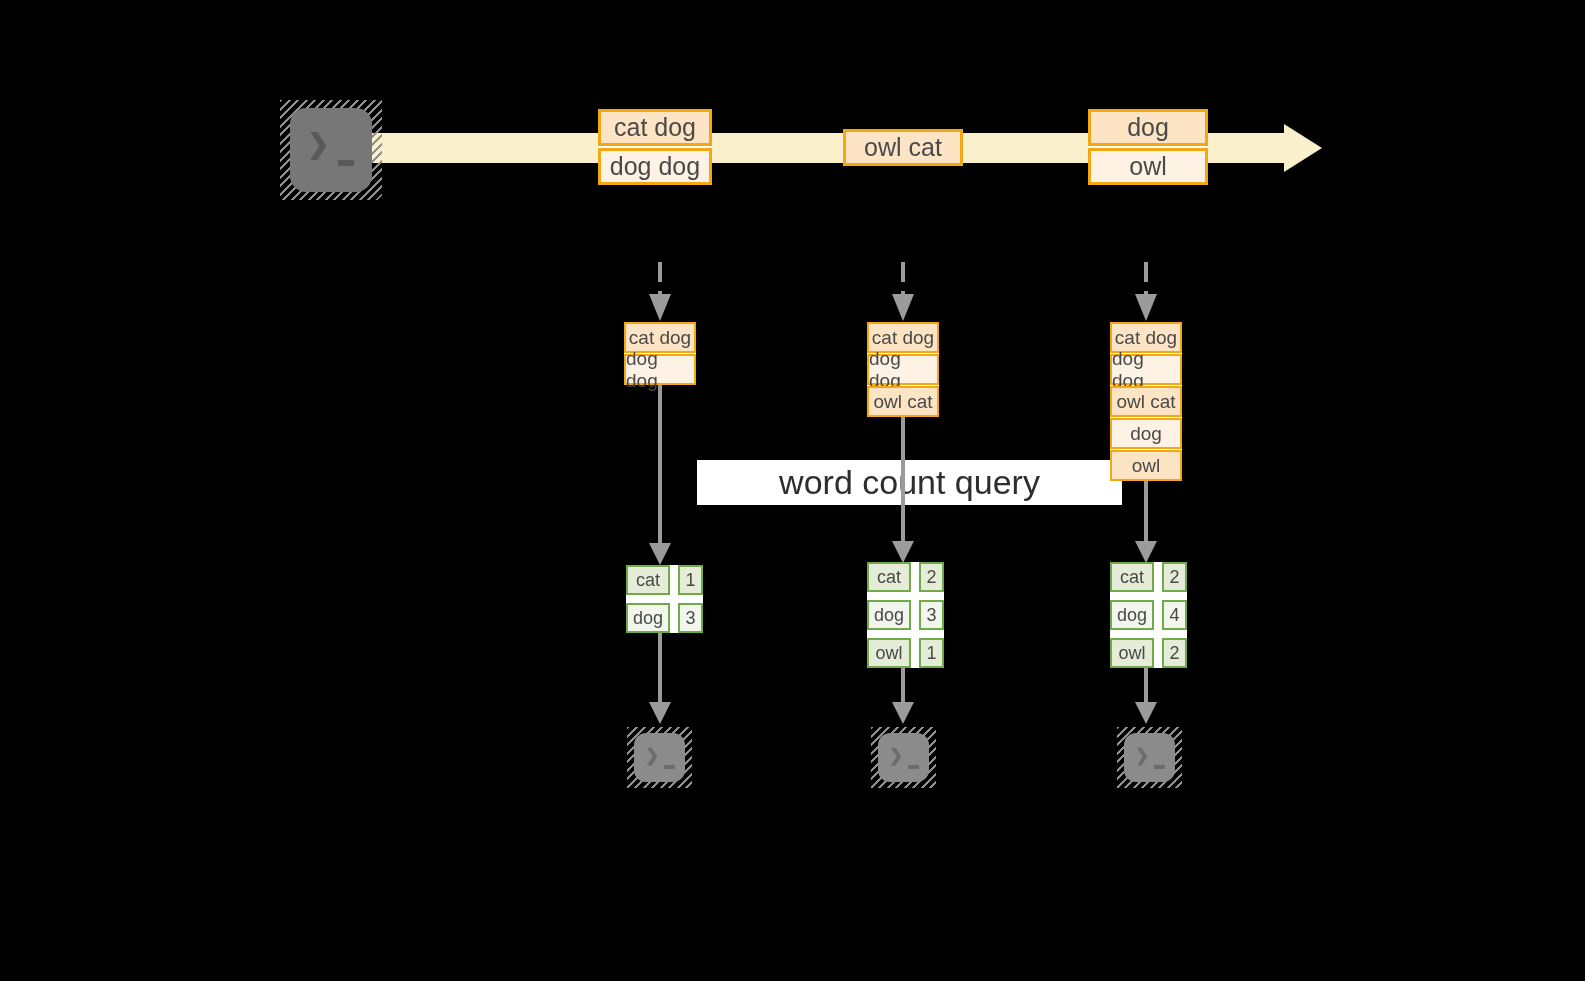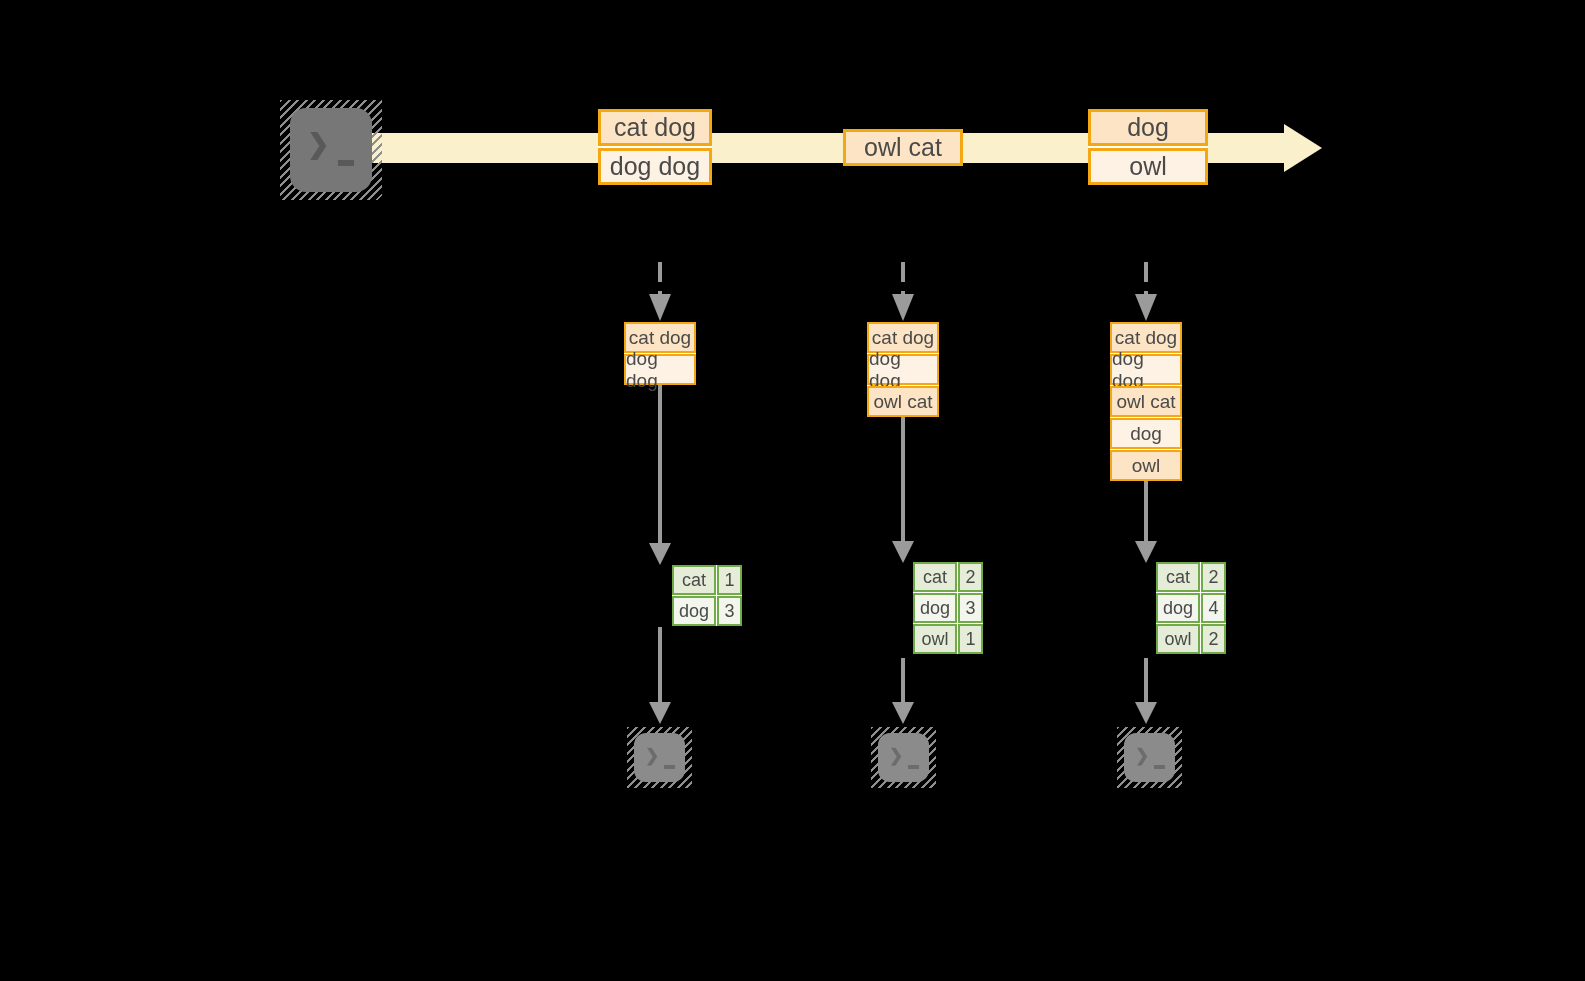--- a/index.html
+++ b/index.html
@@ -33,21 +33,21 @@
   .obox .row:nth-child(even){background:#fdf2e4;}
   .event1{left:598px;top:109px;width:114px;grid-auto-rows:37px;}
   .event2{left:843px;top:129px;width:120px;grid-auto-rows:37px;}
   .event3{left:1088px;top:109px;width:120px;grid-auto-rows:37px;}
   .stack{gap:1px;}
   .stack .row{border-width:2px;font-size:19px;}
   .stack1{left:624px;top:322px;width:72px;grid-auto-rows:31px;}
   .stack2{left:867px;top:322px;width:72px;grid-auto-rows:31px;}
   .stack3{left:1110px;top:322px;width:72px;grid-auto-rows:31px;}
   
-  .gtable{position:absolute;display:grid;grid-template-columns:44px 25px;gap:1px;background:#fff;z-index:3;margin-left:46px;}
+  .gtable{position:absolute;display:grid;grid-template-columns:44px 25px;gap:8px;background:#fff;z-index:3;}
   .gtable .cell{border:2px solid #71aa49;height:30px;display:flex;align-items:center;justify-content:center;
     font-size:18px;box-sizing:border-box;}
   .gtable .r-odd{background:#e5edd9;}
   .gtable .r-even{background:#f2f6ed;}
   .table1{left:626px;top:565px;}
   .table2{left:867px;top:562px;}
   .table3{left:1110px;top:562px;}
   
   .banner{position:absolute;left:697px;top:460px;width:425px;height:45px;background:#fff;z-index:1;
     display:flex;align-items:center;justify-content:center;font-size:34px;color:#2e2e2e;}
@@ -104,20 +104,21 @@
     <div class="row">dog dog</div>
   </div>
   <div class="obox event2">
     <div class="row">owl cat</div>
   </div>
   <div class="obox event3">
     <div class="row">dog</div>
     <div class="row">owl</div>
   </div>
 
+  <div class="banner">word count query</div>
 
   <div class="obox stack stack1">
     <div class="row">cat dog</div>
     <div class="row">dog dog</div>
   </div>
   <div class="obox stack stack2">
     <div class="row">cat dog</div>
     <div class="row">dog dog</div>
     <div class="row">owl cat</div>
   </div>

